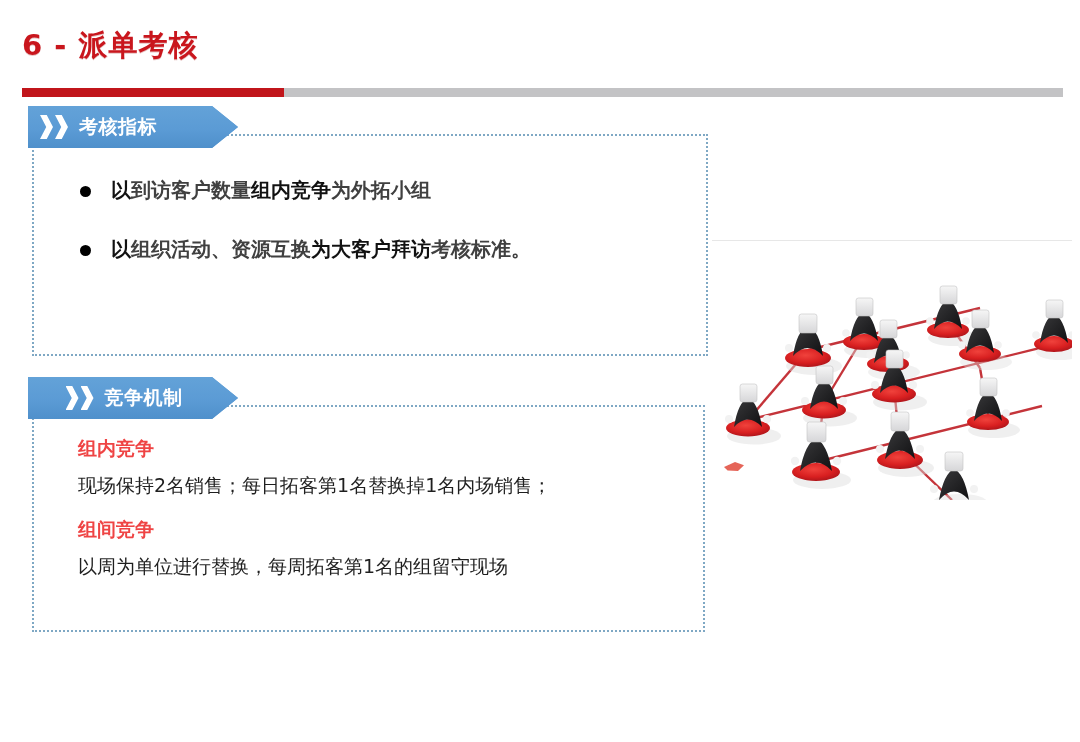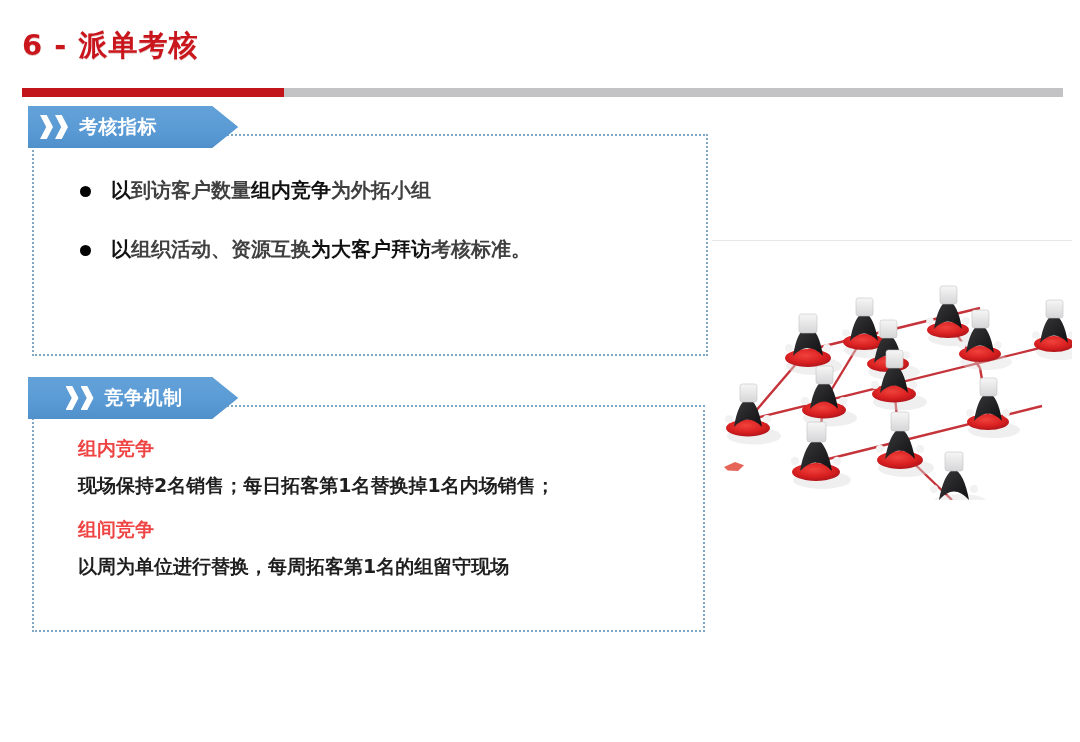--- a/index.html
+++ b/index.html
@@ -135,21 +135,20 @@
     font-weight: bold;
     color: #ef4444;
     margin: 0 0 11px 0;
     white-space: nowrap;
   }
   .comp-line {
     font-size: 19px;
     color: #1f1f1f;
     margin: 0 0 18px 0;
     white-space: nowrap;
-    font-weight: bold;
   }
   .comp-line.last { margin-bottom: 0; }
 
   
   .illus {
     position: absolute;
     left: 712px;
     top: 238px;
     width: 360px;
     height: 262px;

